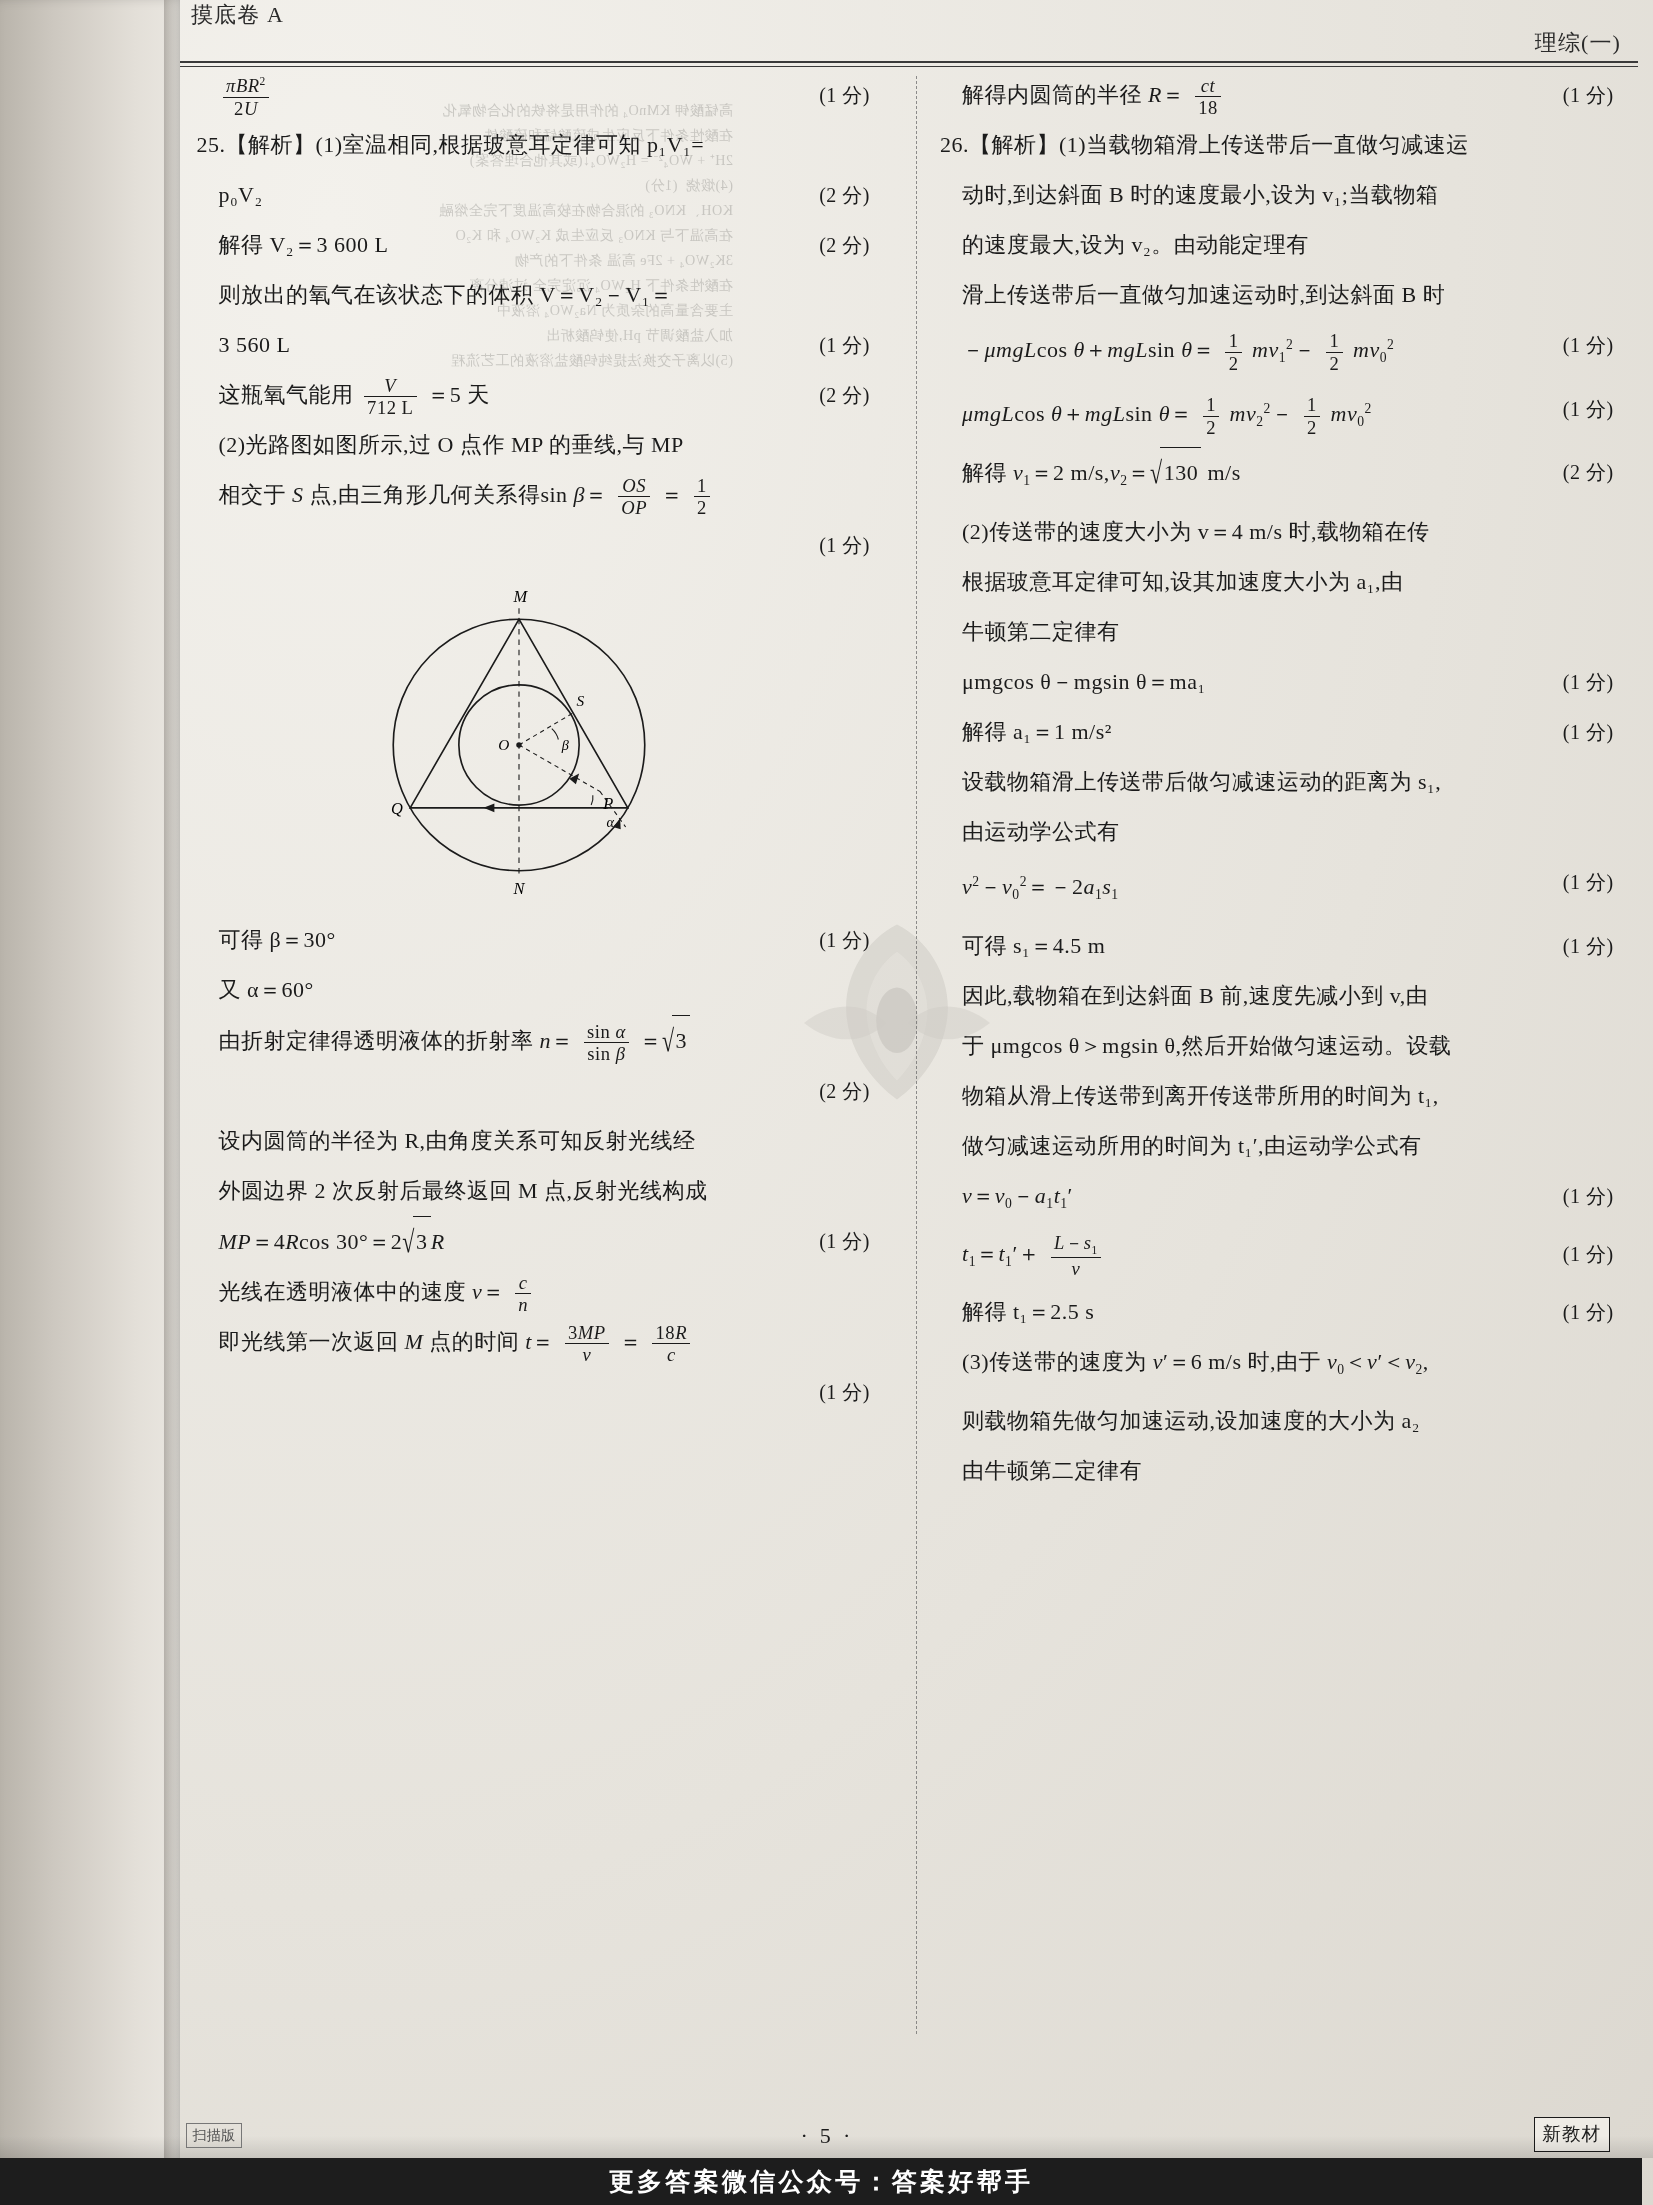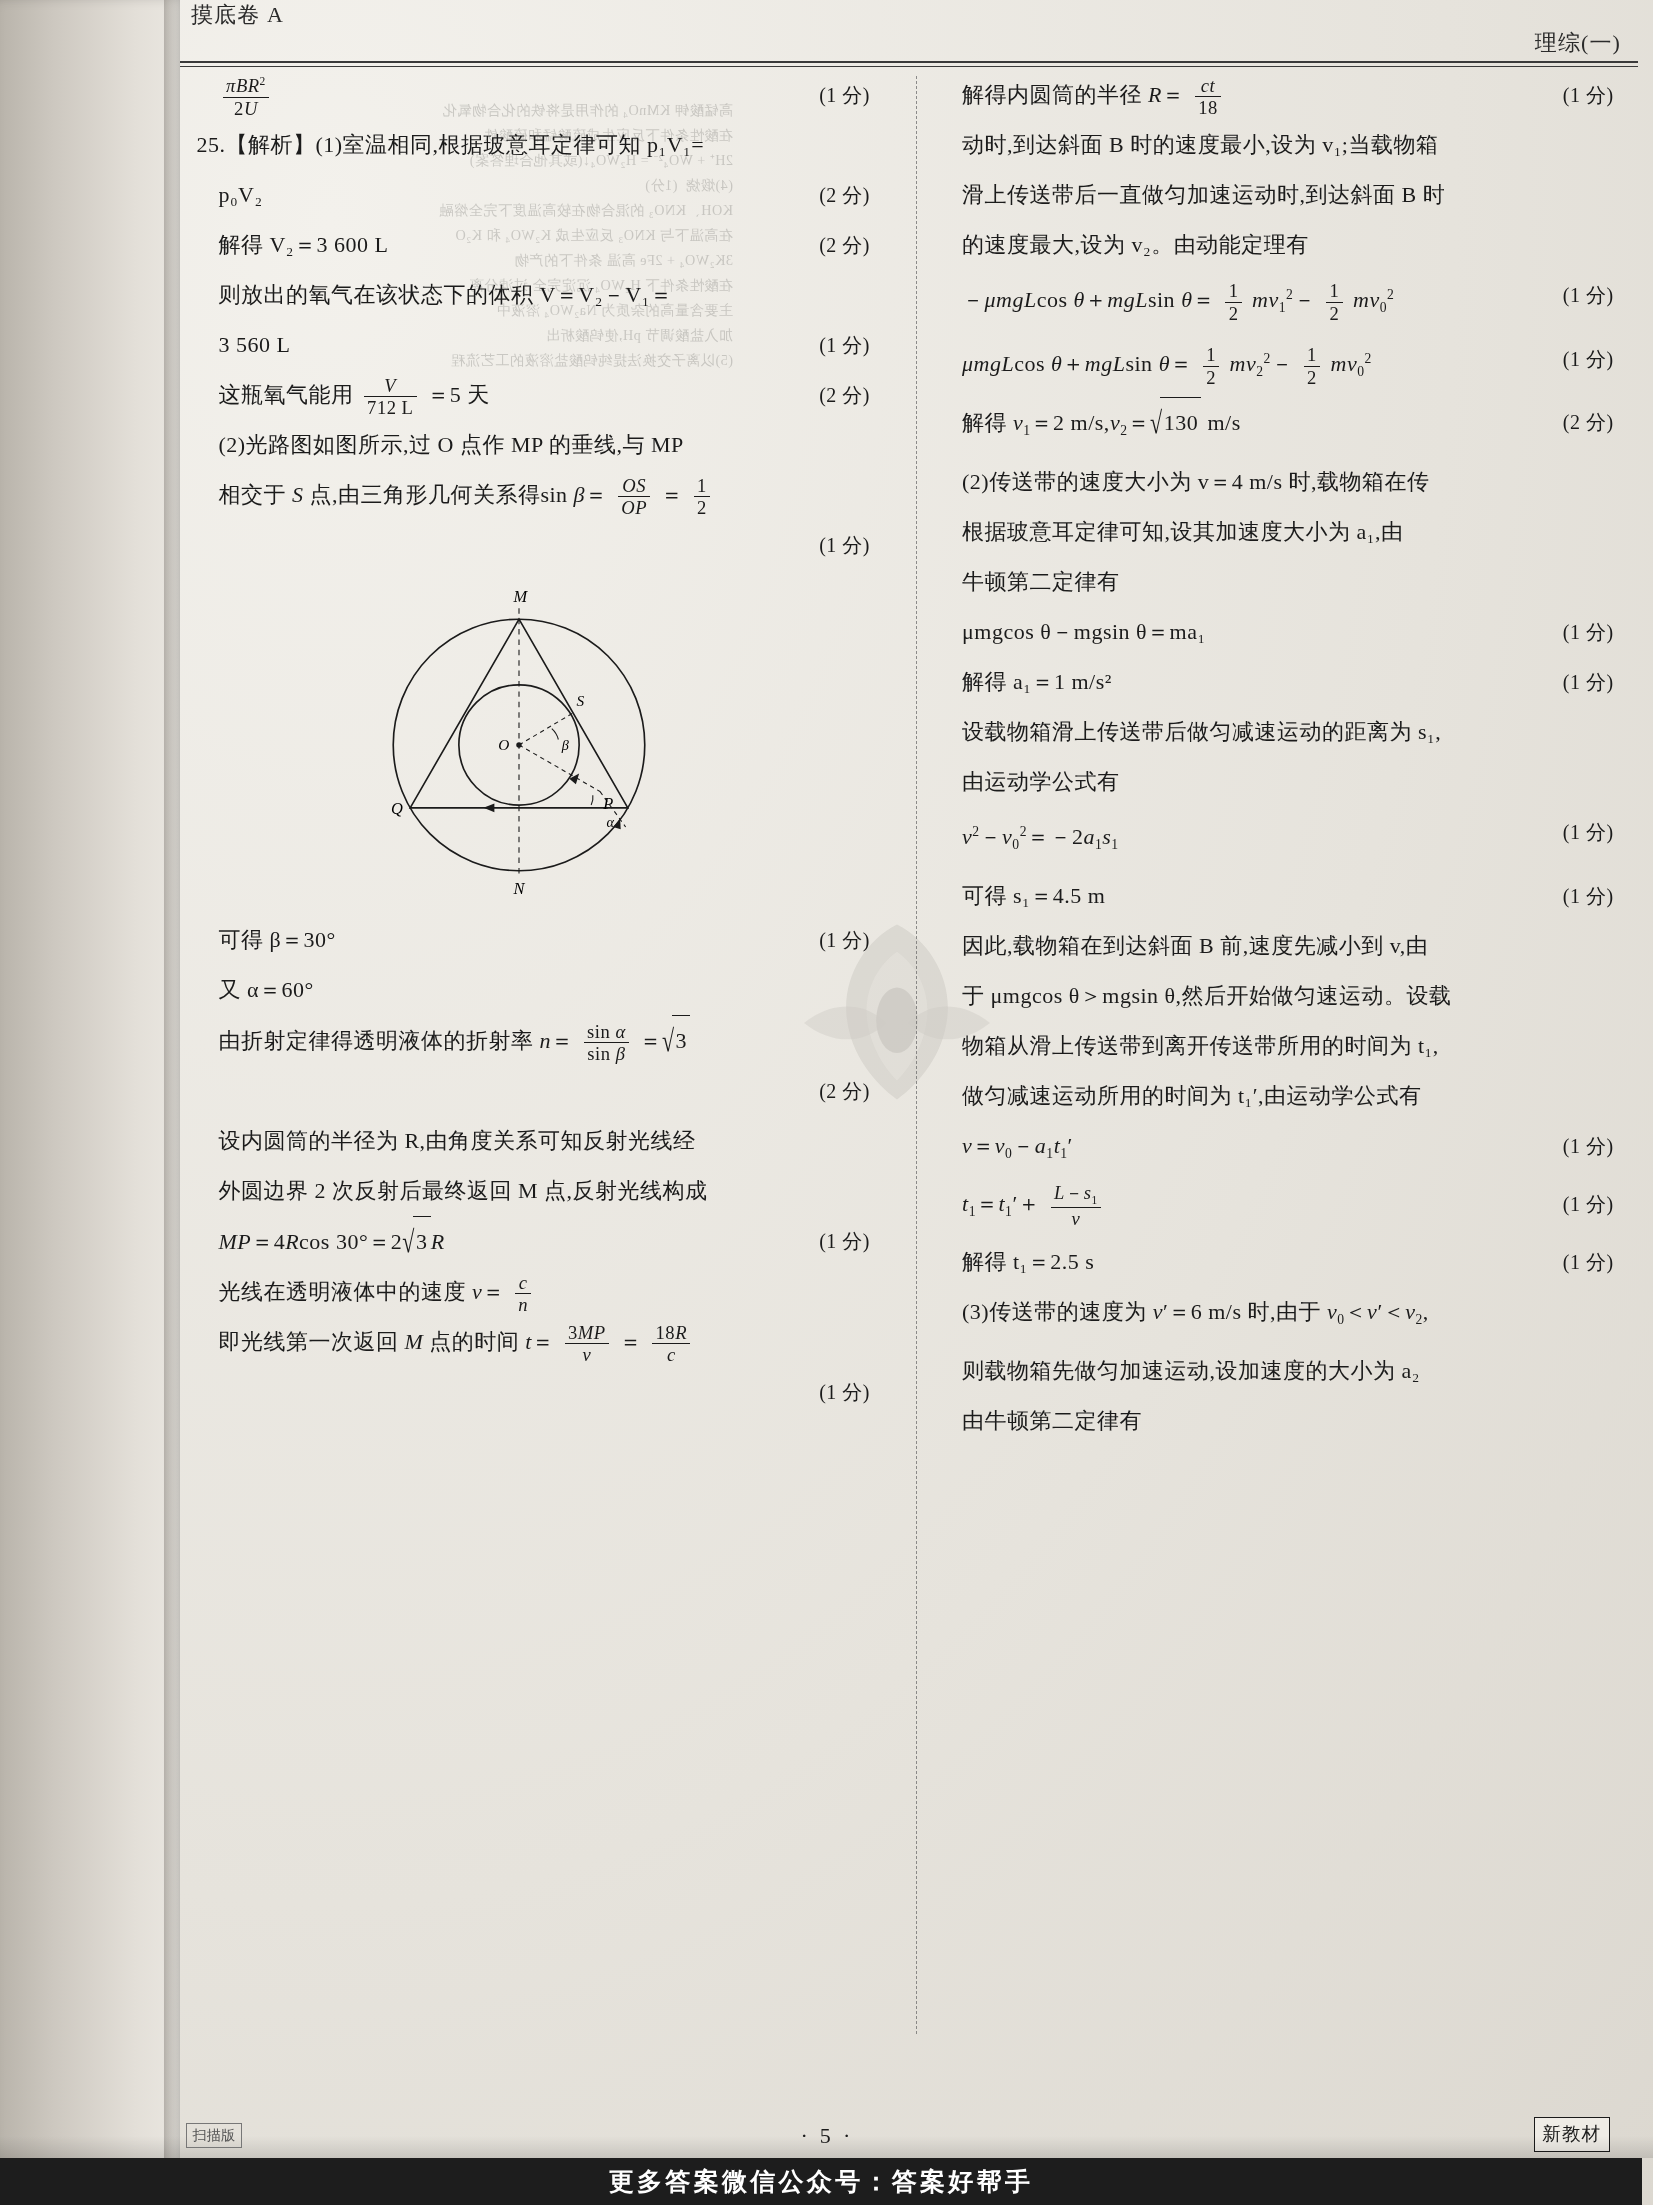--- a/index.html
+++ b/index.html
@@ -336,31 +336,34 @@
 
       <div class="line" style="padding-left:22px;">
         <span>解得内圆筒的半径 <span class="it">R</span>＝</span>
         <span class="frac">
           <span class="num"><span class="it">ct</span></span>
           <span class="den">18</span>
         </span>
         <span class="score">(1 分)</span>
       </div>
 
+      <div class="line">
+        <span>26.【解析】(1)当载物箱滑上传送带后一直做匀减速运</span>
+      </div>
 
       <div class="line" style="padding-left:22px;">
         <span>动时,到达斜面 B 时的速度最小,设为 v₁;当载物箱</span>
       </div>
 
       <div class="line" style="padding-left:22px;">
+        <span>的速度最大,设为 v₂。由动能定理有</span>
+      </div>
+
+      <div class="line" style="padding-left:22px;">
         <span>滑上传送带后一直做匀加速运动时,到达斜面 B 时</span>
-      </div>
-
-      <div class="line" style="padding-left:22px;">
-        <span>的速度最大,设为 v₂。由动能定理有</span>
       </div>
 
       <div class="line" style="padding-left:22px;">
         <span>－<span class="it">μmgL</span>cos <span class="it">θ</span>＋<span class="it">mgL</span>sin <span class="it">θ</span>＝</span>
         <span class="frac"><span class="num">1</span><span class="den">2</span></span>
         <span><span class="it">mv</span><sub>1</sub><sup>2</sup>－</span>
         <span class="frac"><span class="num">1</span><span class="den">2</span></span>
         <span><span class="it">mv</span><sub>0</sub><sup>2</sup></span>
         <span class="score">(1 分)</span>
       </div>

